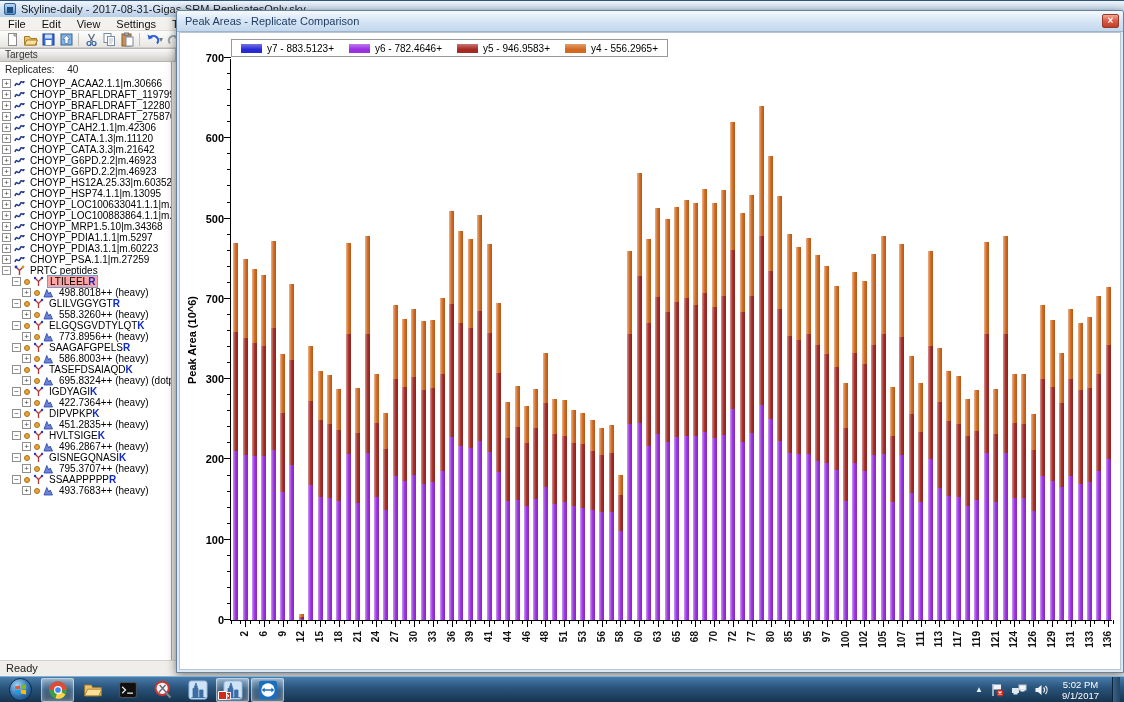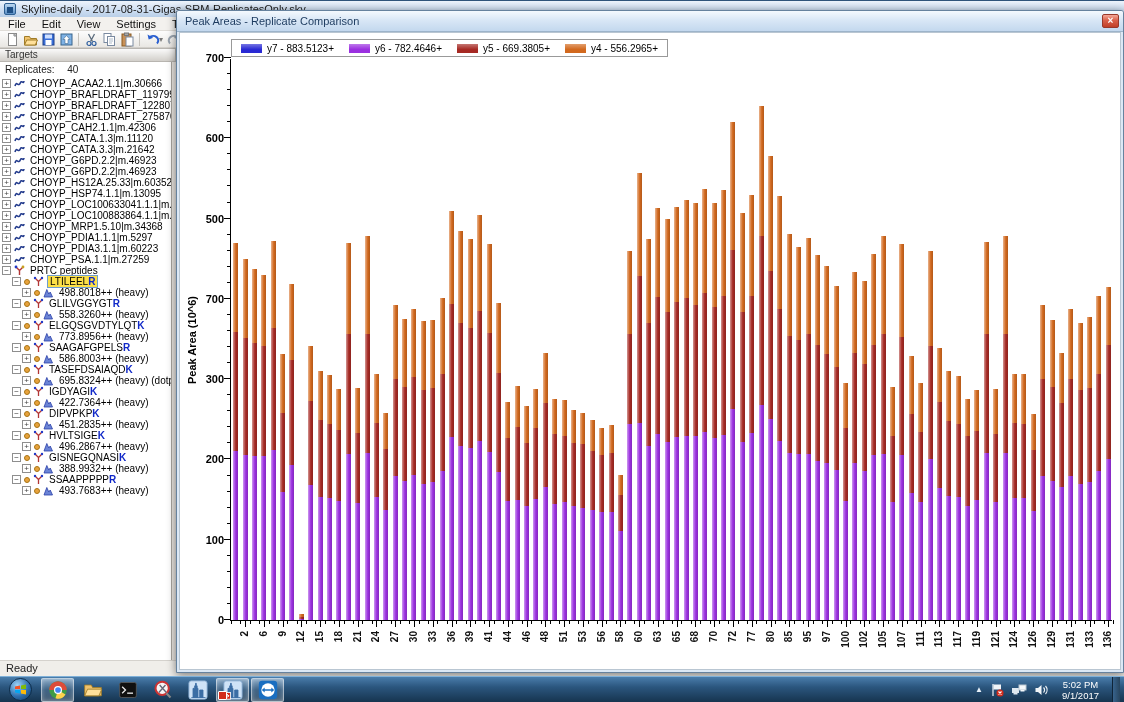--- a/index.html
+++ b/index.html
@@ -35,21 +35,21 @@
   #replicates-row { height:15px; font-size:10px; color:#222; padding:2px 0 0 5px; }
   #replicates-row b { font-weight:normal; margin-left:10px; }
   #tree { position:relative; }
   .trow { position:absolute; left:0; height:11px; white-space:nowrap; display:flex; align-items:center; font-size:10px; color:#000; }
   .expander { width:9px; height:9px; border:1px solid #8e8e8e; background:#fff; font-size:8px;
     line-height:7px; text-align:center; color:#444; margin-right:3px; flex:none; }
   .dot { width:6px; height:6px; border-radius:50%; background:#e8a33d; border:1px solid #a87414; margin-right:3px; flex:none; }
   .ticon { margin-right:3px; flex:none; display:inline-flex; }
   .tlabel { padding:0 2px; }
   .tlabel .term { color:#1028c8; font-weight:bold; }
-  .trow.selected .tlabel { background:#fde047; border:1px solid #6f9ecf; }
+  .trow.selected .tlabel { background:#fca5a5; border:1px solid #6f9ecf; }
 
   #status-bar { position:absolute; left:0; bottom:0; width:100%; height:16px; background:#f0eeea;
     border-top:1px solid #d5d2cd; font-size:11px; color:#222; padding:1px 0 0 6px; }
 
   
   #chart-window { position:absolute; left:176px; top:10px; width:948px; height:663px;
     background:#dce8f5; border:1px solid #66829e; border-radius:3px 3px 0 0;
     box-shadow:0 2px 10px rgba(0,0,0,.5); }
   #cw-titlebar { height:21px; border-radius:2px 2px 0 0;
     background:linear-gradient(#f4f9fe,#d9e7f6 45%,#c3d8ee); border-bottom:1px solid #9db4ca;
@@ -546,21 +546,21 @@
             <span class="tlabel"><span>GISNEGQNASI</span><span class="term">K</span></span>
           </div>
           <div class="trow" style="top: 386px; left: 22px;">
             <div class="expander">+</div>
             <div class="dot"></div>
             <div class="ticon">
               <svg width="11" height="11" viewBox="0 0 11 11" xmlns="http://www.w3.org/2000/svg">
                 <path d="M1 10 L3.8 2.5 L5.8 7 L7.2 5 L9.5 10 z" fill="#6b84d6" stroke="#2a3fa8" stroke-width="0.8"></path>
               </svg>
             </div>
-            <span class="tlabel"><span>388.9932++ (heavy)</span></span>
+            <span class="tlabel"><span>795.3707++ (heavy)</span></span>
           </div>
           <div class="trow" style="top: 397px; left: 12px;">
             <div class="expander">−</div>
             <div class="dot"></div>
             <div class="ticon">
               <svg width="11" height="11" viewBox="0 0 11 11" xmlns="http://www.w3.org/2000/svg">
                 <path d="M5.5 10 V5.5 M5.5 5.5 L2 2 M5.5 5.5 L9 2" stroke="#b23535" stroke-width="1.3" fill="none"></path>
                 <circle cx="2" cy="2" r="1.2" fill="#2038c8"></circle>
                 <circle cx="9" cy="2" r="1.2" fill="#2038c8"></circle>
               </svg>
@@ -589,21 +589,21 @@
       <span id="cw-title">Peak Areas - Replicate Comparison</span>
       <div id="cw-close">×</div>
     </div>
     <div id="cw-body">
       <div id="legend">
           <div class="lg-swatch" style="background: linear-gradient(rgb(117, 117, 227), rgb(42, 42, 212) 60%);"></div>
           <span class="lg-label">y7 - 883.5123+</span>
           <div class="lg-swatch" style="background: linear-gradient(rgb(190, 120, 235), rgb(155, 48, 224) 60%);"></div>
           <span class="lg-label">y6 - 782.4646+</span>
           <div class="lg-swatch" style="background: linear-gradient(rgb(197, 117, 113), rgb(166, 42, 36) 60%);"></div>
-          <span class="lg-label">y5 - 669.3805+</span>
+          <span class="lg-label">y5 - 946.9583+</span>
           <div class="lg-swatch" style="background: linear-gradient(rgb(226, 158, 109), rgb(210, 105, 30) 60%);"></div>
           <span class="lg-label">y4 - 556.2965+</span>
         </div>
       <div id="ylabel-box">
         <div id="ylabel">Peak Area (10^6)</div>
       </div>
       <div id="plot">
           <div class="ytick" style="bottom: 0px; width: 7px;"></div>
           <span class="yt" style="bottom: -6px;">0</span>
           <div class="ytick" style="bottom: 16.0571px; width: 4px;"></div>

